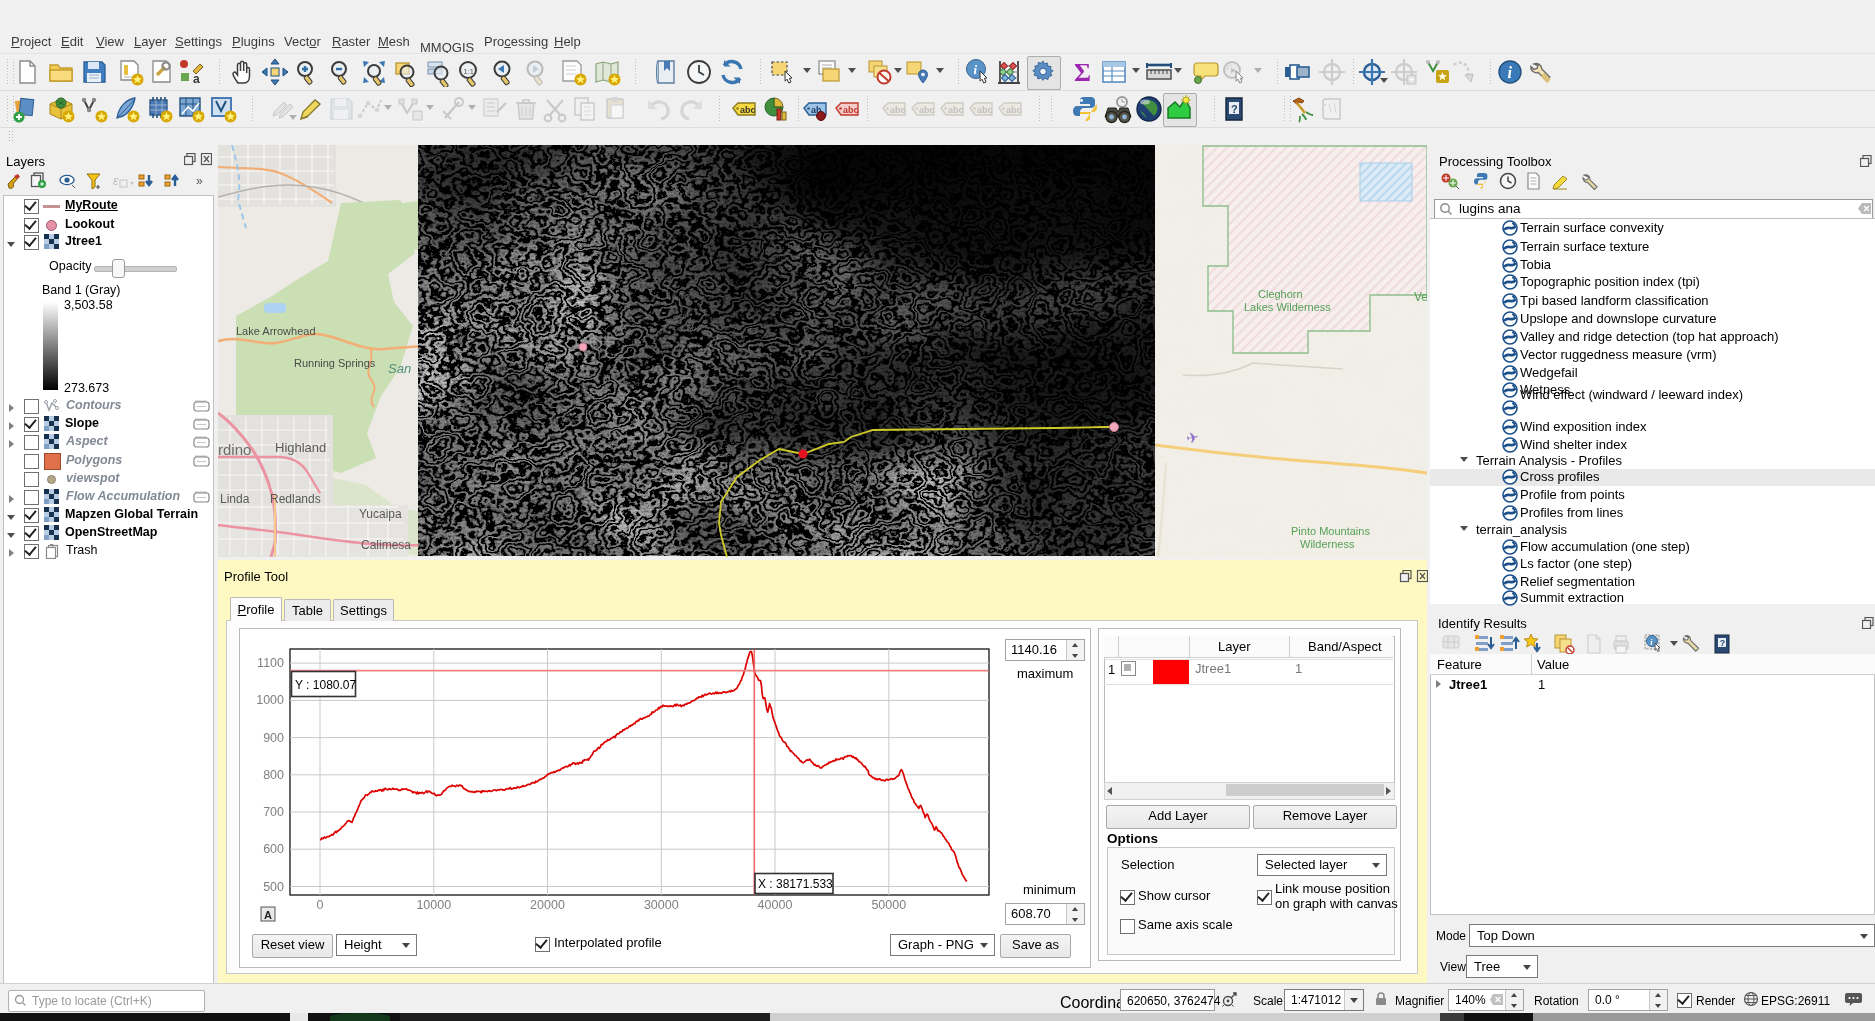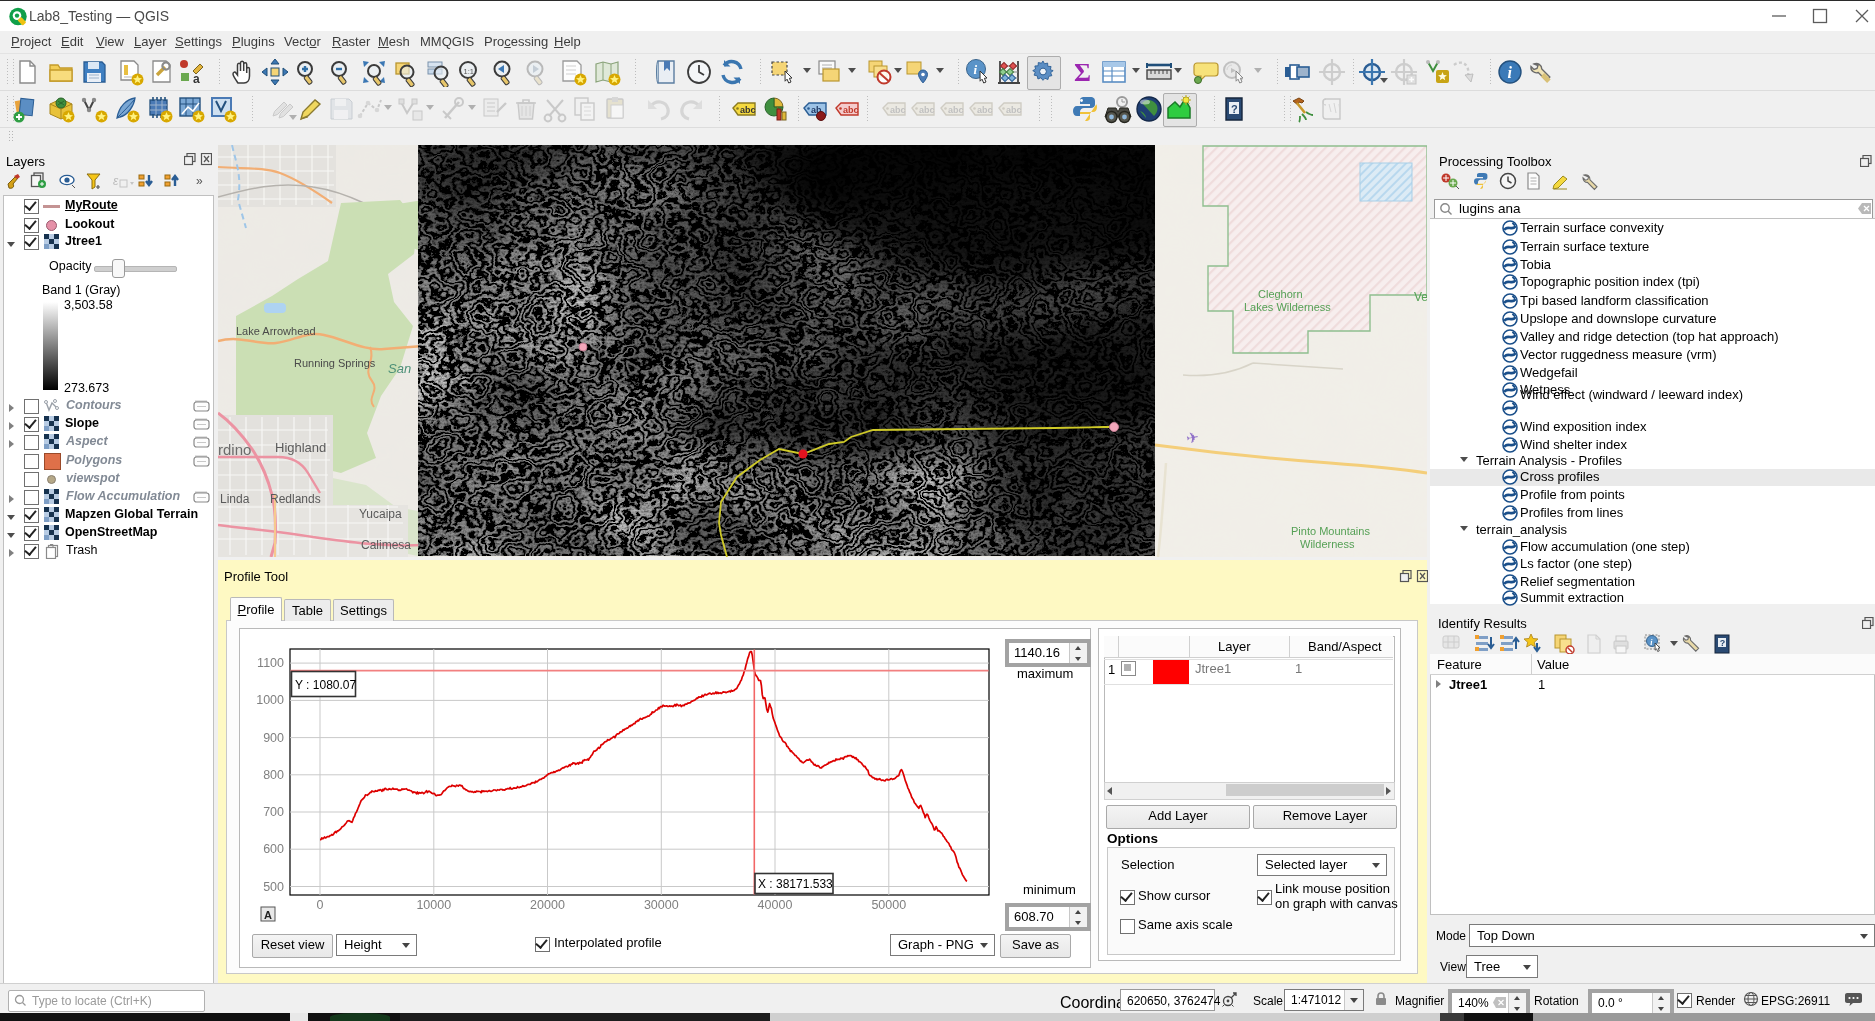--- a/index.html
+++ b/index.html
@@ -9,61 +9,47 @@
 .grip{position:absolute;width:6px;background-image:radial-gradient(#b5b5b5 1px,transparent 1px);background-size:3px 3px}
 .tbtn{position:absolute;width:30px;height:30px}
 .dd{position:absolute;width:0;height:0;border-left:4px solid transparent;border-right:4px solid transparent;border-top:5px solid #4d4d4d}
 .dd.gray{border-top-color:#b0b0b0}
 .checkbox{position:absolute;width:13px;height:13px;background:#fff;border:1px solid #707070}
 .checkbox.checked::after{content:"";position:absolute;left:2px;top:-1px;width:5px;height:9px;border:solid #222;border-width:0 2px 2px 0;transform:rotate(40deg)}
 .combo{position:absolute;background:#fff;border:1px solid #7a7a7a;font-size:13px}
 .combo .arrowbox{position:absolute;right:0;top:0;bottom:0;width:18px;border-left:1px solid #c8c8c8;background:#f2f2f2}
 .combo .arrow{position:absolute;right:5px;top:50%;margin-top:-2px;width:0;height:0;border-left:4px solid transparent;border-right:4px solid transparent;border-top:5px solid #444}
 .btn{position:absolute;background:linear-gradient(#f4f4f4,#e8e8e8);border:1px solid #a9a9a9;border-radius:2px;text-align:center;font-size:13px}
-.spin{position:absolute;background:#fff;border:4px solid #a3a3a3}
+.spin{position:absolute;background:#fff;border:1px solid #a3a3a3}
 .spin .up,.spin .dn{position:absolute;right:0;width:17px;height:50%;background:#f2f2f2;border-left:1px solid #c8c8c8}
 .spin .up{top:0}.spin .dn{bottom:0}
 .spin .up::after{content:"";position:absolute;left:5px;top:3px;border-left:3.5px solid transparent;border-right:3.5px solid transparent;border-bottom:4px solid #444}
 .spin .dn::after{content:"";position:absolute;left:5px;top:4px;border-left:3.5px solid transparent;border-right:3.5px solid transparent;border-top:4px solid #444}
 .treetri{position:absolute;width:0;height:0}
 #layertree span{font-size:12.5px !important}
 #layertb{z-index:3}
 .treetri.open{border-left:4px solid transparent;border-right:4px solid transparent;border-top:5px solid #4d4d4d}
 .treetri.closed{border-top:4px solid transparent;border-bottom:4px solid transparent;border-left:5px solid #808080}
 </style>
 </head>
 <body>
 <div id="root">
 
-<div class="abs" style="left:0;top:0;width:1875px;height:30px;background:#ffffff;border-top:1px solid #2b2b2b">
-  <svg class="abs" style="left:9px;top:6px" width="19" height="19" viewBox="0 0 19 19">
-    <circle cx="9" cy="9.5" r="8.7" fill="#109f49"></circle>
-    <circle cx="8" cy="8.6" r="4.3" fill="#fff"></circle>
-    <circle cx="8" cy="8.6" r="2.2" fill="#109f49"></circle>
-    <rect x="10.5" y="10.5" width="7.5" height="5" rx="1" fill="#eec211" transform="rotate(45 12 12)"></rect>
-  </svg>
-  <div class="abs" style="left:29px;top:7px;font-size:14px;color:#4a4a4a">Lab8_Testing — QGIS</div>
-  <svg class="abs" style="left:1764px;top:0" width="111" height="30" viewBox="0 0 111 30">
-    <path d="M8 15h14" stroke="#5c5c5c" stroke-width="1.3" fill="none"></path>
-    <rect x="49.5" y="8.5" width="13" height="13" stroke="#5c5c5c" stroke-width="1.3" fill="none"></rect>
-    <path d="M92 9l12 12M104 9L92 21" stroke="#5c5c5c" stroke-width="1.3"></path>
-  </svg>
-</div>
 
 <div class="abs" style="left:0;top:31px;width:1875px;height:22px;background:#f0f0f0;font-size:13px;color:#3c3c3c">
   <span class="abs" style="left:11px;top:3px"><u>P</u>roject</span>
   <span class="abs" style="left:61px;top:3px"><u>E</u>dit</span>
   <span class="abs" style="left:96px;top:3px"><u>V</u>iew</span>
   <span class="abs" style="left:134px;top:3px"><u>L</u>ayer</span>
   <span class="abs" style="left:175px;top:3px"><u>S</u>ettings</span>
   <span class="abs" style="left:232px;top:3px"><u>P</u>lugins</span>
   <span class="abs" style="left:284px;top:3px">Vect<u>o</u>r</span>
   <span class="abs" style="left:332px;top:3px"><u>R</u>aster</span>
   <span class="abs" style="left:378px;top:3px"><u>M</u>esh</span>
-  <span class="abs" style="left:420px;top:3px">MMQGIS</span>
+  <span class="abs" style="left:420px;top:9px">MMQGIS</span>
   <span class="abs" style="left:484px;top:3px">Pro<u>c</u>essing</span>
   <span class="abs" style="left:554px;top:3px"><u>H</u>elp</span>
 </div>
 
 <div id="tb1" class="abs" style="left:0;top:53px;width:1875px;height:37px;background:#f0f0f0;border-top:1px solid #e3e3e3">
 <div class="abs" style="left:6px;top:4px;width:3px;height:26px;background-image:radial-gradient(#bdbdbd 0.8px,transparent 1px);background-size:3px 3px"></div>
 <div class="abs" style="left:12px;top:4px;width:3px;height:26px;background-image:radial-gradient(#bdbdbd 0.8px,transparent 1px);background-size:3px 3px"></div>
 <svg class="tbtn" style="left:12px;top:3px" width="30" height="30" viewBox="0 0 30 30">
         <path d="M8 4h10l5 5v17H8z" fill="#fff" stroke="#8a8a8a" stroke-width="1.4"></path>
         <path d="M18 4v5h5" fill="none" stroke="#8a8a8a" stroke-width="1.4"></path>

